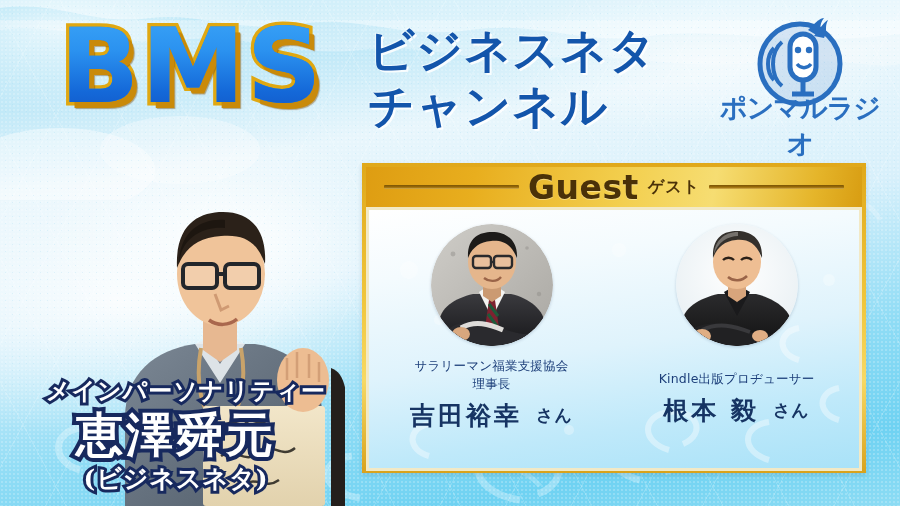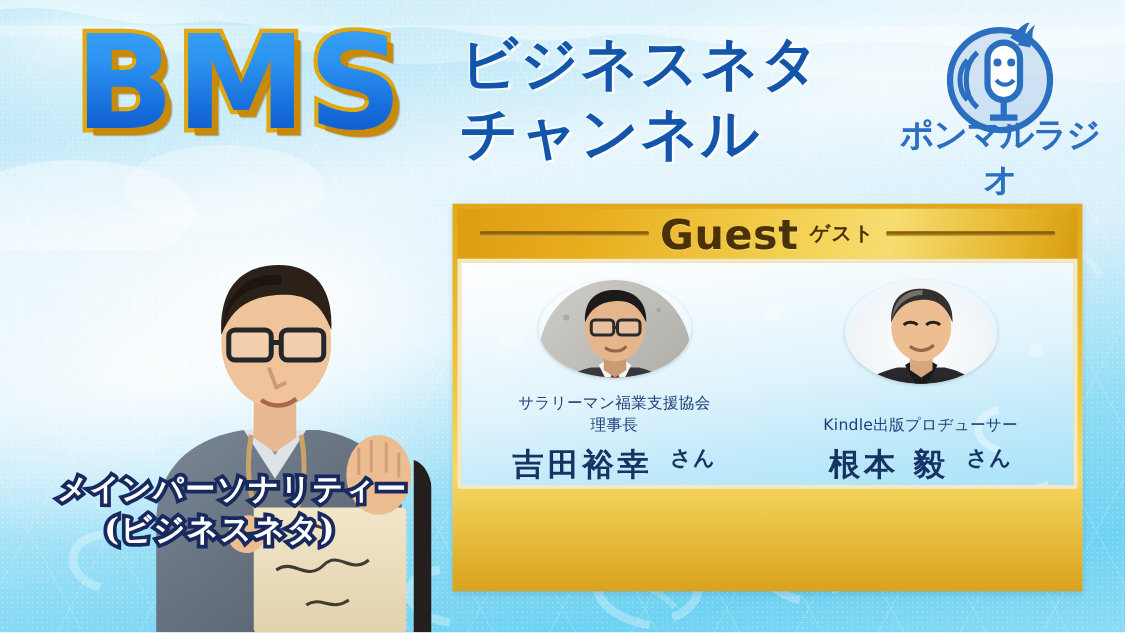--- a/index.html
+++ b/index.html
@@ -136,42 +136,42 @@
   .guest-title-en {
     font-size:33px; font-weight:bold; color:#4a3108;
     font-family:"DejaVu Sans", sans-serif; letter-spacing:.5px;
     text-shadow: 0 1px 0 rgba(255,255,255,.35);
   }
   .guest-title-jp {
     font-size:16px; font-weight:bold; color:#4a3108;
     font-family:"DejaVu Sans", sans-serif; letter-spacing:1px;
   }
   .guest-body {
-    position:relative; height:184px;
+    position:relative; height:264px;
     border:3px solid #f2e9c6;
     background: linear-gradient(172deg,#ffffff 0%, #f4fbfe 22%, #dff3fc 52%, #bfe9fa 78%, #a9e2f8 100%);
     overflow:hidden;
   }
   .guest-body-deco { position:absolute; inset:0; opacity:.6; }
   .guest-cols { position:relative; display:flex; height:100%; }
   .guest-col { flex:1 1 50%; display:flex; flex-direction:column; align-items:center; padding-top:14px; }
   .avatar {
     width:122px; height:122px; border-radius:50%;
     overflow:hidden; position:relative;
     box-shadow: 0 1px 3px rgba(40,70,100,.22);
   }
   .avatar svg { display:block; }
   .guest-role {
     margin-top:11px; font-size:12.5px; color:#1d3f7a; line-height:1.45; text-align:center;
     font-family:"DejaVu Sans", sans-serif; letter-spacing:.2px;
   }
   .guest-name {
     margin-top:6px; font-size:25px; font-weight:bold; color:#163463;
     font-family:"DejaVu Serif", serif; letter-spacing:3px;
-    display:flex; align-items:flex-start; justify-content:center; gap:14px;
+    display:flex; align-items:center; justify-content:center; gap:14px;
   }
   .guest-name .san { font-size:17px; letter-spacing:1px; }
   .guest-col.c2 .guest-role { margin-top:24px; }
 </style>
 </head>
 <body>
 
 <div id="stage">
 
   <div class="bg-watercolor"></div>
@@ -289,20 +289,21 @@
         <path d="M35,44 C39,49 45,49 49,44" fill="none" stroke="#2a6fc0" stroke-width="3.4"></path>
         <path d="M52,16 C60,6 62,2 66,0 C62,8 66,10 62,18" fill="#2a6fc0"></path>
         <path d="M46,10 C54,2 58,-2 62,-2 C56,6 60,10 56,16" fill="#2a6fc0"></path>
       </g>
     </svg>
     <div class="radio-logo-text">ポンマルラジオ</div>
   </div>
 
   <div class="mp-block">
     <div class="mp-role">メインパーソナリティー</div>
+    <div class="mp-name">恵澤舜元</div>
     <div class="mp-kana">(ビジネスネタ)</div>
   </div>
 
   <div class="guest-panel">
 
     <div class="guest-head">
       <span class="guest-head-line l"></span>
       <span class="guest-title-en">Guest</span>
       <span class="guest-title-jp">ゲスト</span>
       <span class="guest-head-line r"></span>

